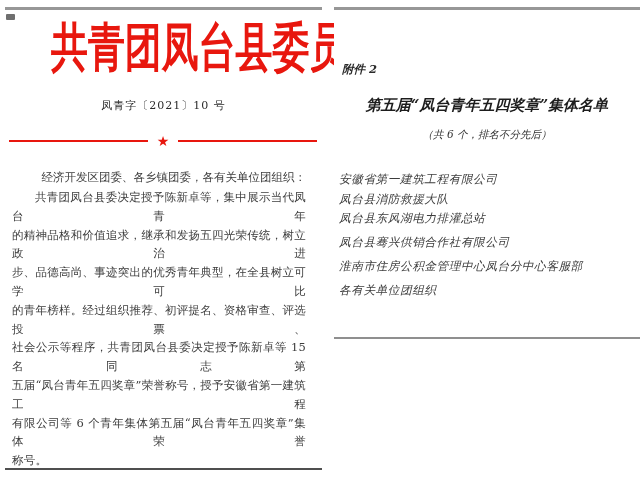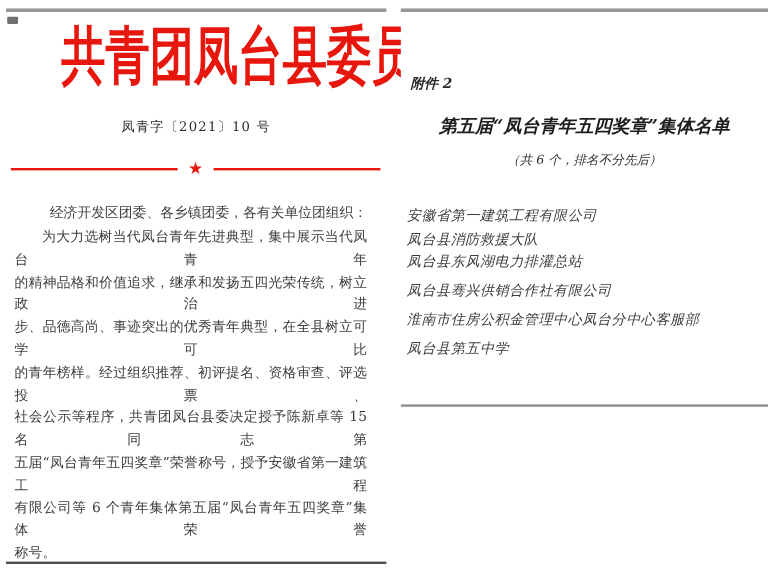--- a/index.html
+++ b/index.html
@@ -73,21 +73,21 @@
   <div class="artifact"></div>
   <h1 class="org-title">共青团凤台县委员会</h1>
   <div class="doc-number">凤青字〔2021〕10 号</div>
   <div class="divider">
     <span class="bar"></span>
     <span class="star">★</span>
     <span class="bar"></span>
   </div>
   <div class="salutation">经济开发区团委、各乡镇团委，各有关单位团组织：</div>
   <div class="para first">
-      <div class="doc-line">为大力选树当代凤台青年先进典型，集中展示当代凤台青年</div>
+      <div class="doc-line">共青团凤台县委决定授予陈新卓等，集中展示当代凤台青年</div>
       <div class="doc-line">的精神品格和价值追求，继承和发扬五四光荣传统，树立政治进</div>
       <div class="doc-line">步、品德高尚、事迹突出的优秀青年典型，在全县树立可学可比</div>
       <div class="doc-line">的青年榜样。经过组织推荐、初评提名、资格审查、评选投票、</div>
       <div class="doc-line">社会公示等程序，共青团凤台县委决定授予陈新卓等 15 名同志第</div>
       <div class="doc-line">五届“凤台青年五四奖章”荣誉称号，授予安徽省第一建筑工程</div>
       <div class="doc-line">有限公司等 6 个青年集体第五届“凤台青年五四奖章”集体荣誉</div>
       <div class="doc-line short">称号。</div>
     </div>
 
 </div>
@@ -95,15 +95,15 @@
 <div class="page" id="right-page">
   <div class="attachment">附件 2</div>
   <h2 class="list-title">第五届“凤台青年五四奖章”集体名单</h2>
   <div class="list-subtitle">（共 6 个，排名不分先后）</div>
   <div class="award-list">
       <div class="award-item">安徽省第一建筑工程有限公司</div>
       <div class="award-item short">凤台县消防救援大队</div>
       <div class="award-item">凤台县东风湖电力排灌总站</div>
       <div class="award-item">凤台县骞兴供销合作社有限公司</div>
       <div class="award-item">淮南市住房公积金管理中心凤台分中心客服部</div>
-      <div class="award-item short">凤台县第五中学</div>
+      <div class="award-item short">各有关单位团组织</div>
     </div>
 </div>
 
 </body></html>

